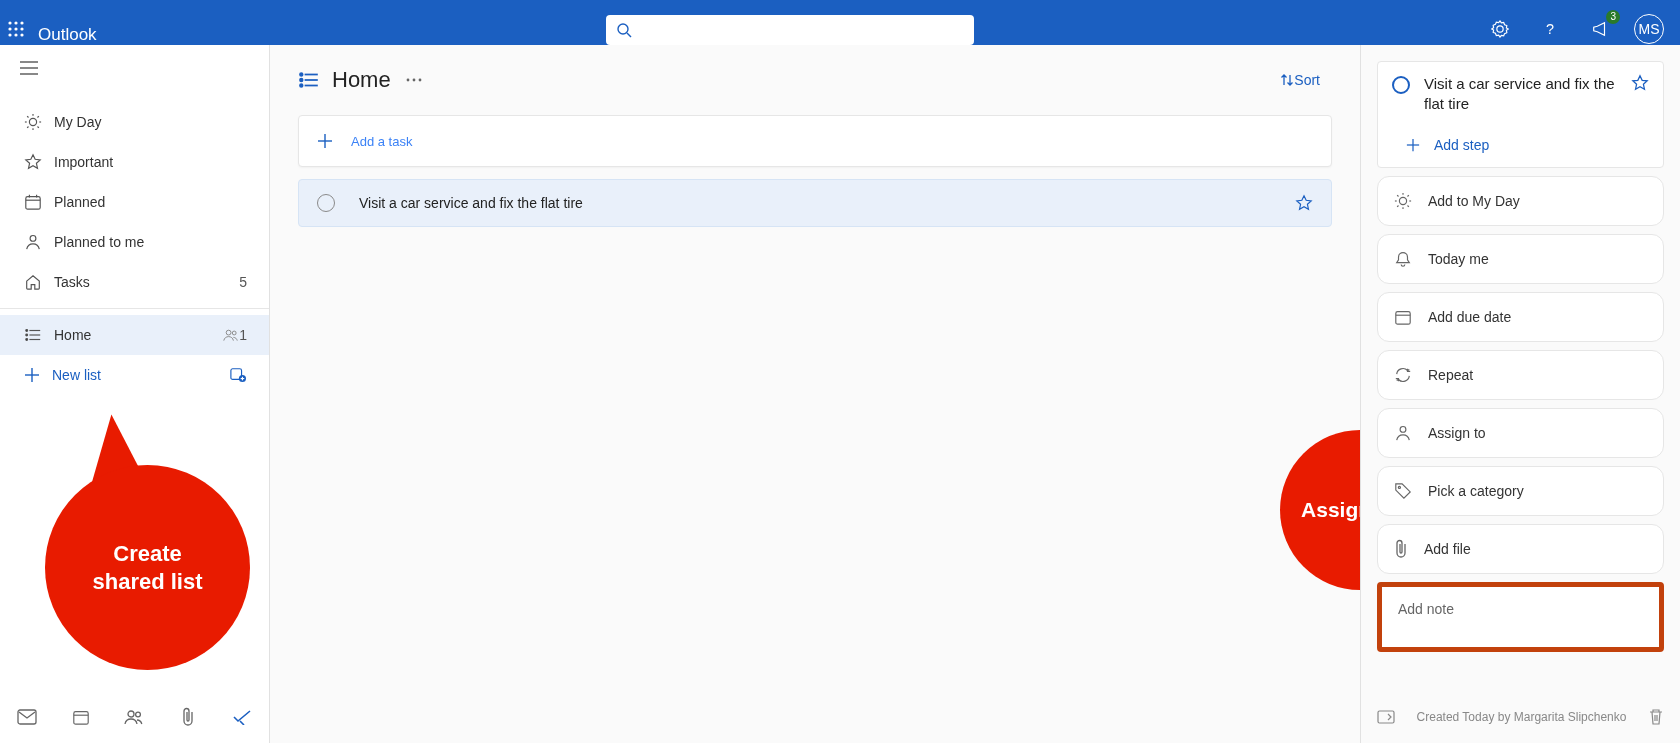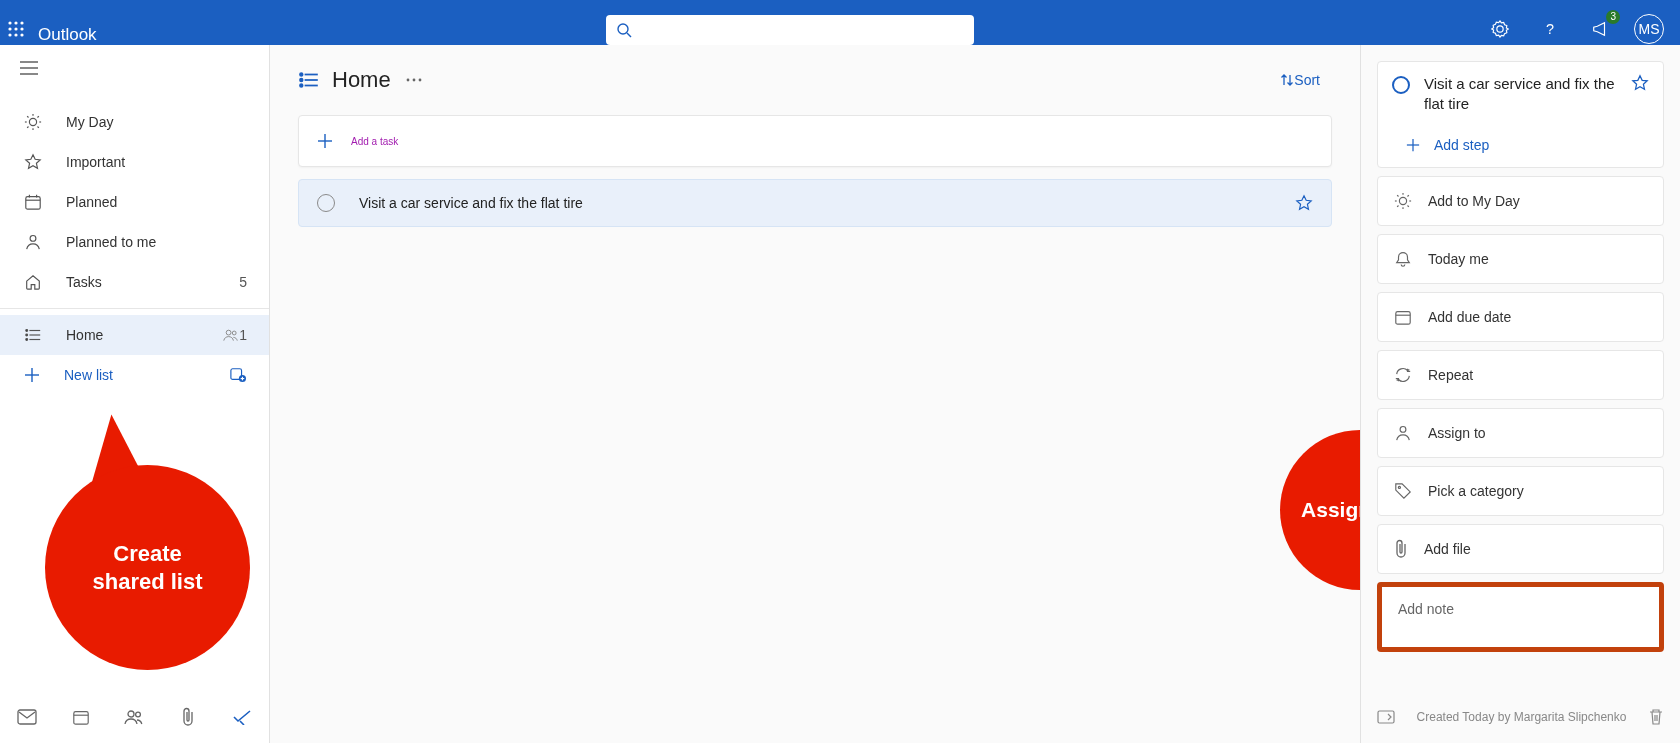--- a/index.html
+++ b/index.html
@@ -17,21 +17,21 @@
 .icon-btn { width: 32px; height: 32px; display: flex; align-items: center; justify-content: center; cursor: pointer; position: relative; }
 .badge { position: absolute; top: -3px; right: -4px; background: #2a7a2a; color: #fff; font-size: 10px; border-radius: 8px; padding: 0 4px; line-height: 14px; }
 .avatar { width: 30px; height: 30px; border-radius: 50%; border: 1.5px solid #fff; display: flex; align-items: center; justify-content: center; font-size: 14px; color: #fff; }
 
 
 .body { display: flex; height: calc(100% - 45px); }
 .sidebar { width: 270px; border-right: 1px solid #e1e1e1; display: flex; flex-direction: column; background: #fff; position: relative; }
 .hamburger { width: 58px; height: 45px; display: flex; align-items: center; justify-content: center; cursor: pointer; }
 .nav { padding-top: 12px; }
 .nav-item { height: 40px; display: flex; align-items: center; padding: 0 22px 0 24px; font-size: 14px; color: #333; cursor: pointer; }
-.nav-item .nlabel { margin-left: 24px; flex: 1; }
+.nav-item .nlabel { margin-left: 12px; flex: 1; }
 .nav-item .ncount { color: #555; }
 .nav-item.active { background: #e9f0fa; font-weight: normal; }
 .nav-item.active .nlabel { font-weight: 500; }
 .divider { height: 1px; background: #e6e6e6; margin: 6px 0; }
 .nav-newlist { color: #1b5fc1; }
 .nav-newlist .nlabel { color: #1b5fc1; }
 .sidebar-share-icon { margin-left: auto; color: #1b5fc1; }
 
 .sidebar-bottom { position: absolute; bottom: 0; left: 0; right: 0; height: 52px; display: flex; align-items: center; justify-content: space-around; border-top: 0; }
 .sidebar-bottom .icon-btn { color: #666; }
@@ -39,39 +39,39 @@
 
 
 .main { flex: 1; background: #fafafa; padding: 22px 28px 0 28px; position: relative; }
 .main-hdr { display: flex; align-items: center; margin-bottom: 22px; }
 .main-hdr .title { font-size: 22px; font-weight: 500; margin-left: 12px; color: #222; }
 .main-hdr .more { margin-left: 14px; color: #666; cursor: pointer; }
 .main-hdr .sort { margin-left: auto; color: #1b5fc1; font-size: 14px; display: flex; align-items: center; cursor: pointer; margin-right: 12px; }
 
 .add-task { background: #fff; border: 1px solid #e6e6e6; border-radius: 4px; height: 52px; display: flex; align-items: center; padding: 0 18px; box-shadow: 0 1px 2px rgba(0,0,0,0.04); }
 .add-task svg { color: #1b5fc1; }
-.add-task .placeholder { margin-left: 18px; color: #a21caf; font-size: 10px; }
+.add-task .placeholder { margin-left: 18px; color: #3b82f6; font-size: 13px; }
 
 .task-row { margin-top: 12px; background: #e9f0fa; border: 1px solid #d6e4f5; border-radius: 4px; height: 48px; display: flex; align-items: center; padding: 0 18px; }
 .task-row .circle { width: 18px; height: 18px; border: 1.5px solid #8a8a8a; border-radius: 50%; }
 .task-row .tlabel { margin-left: 24px; flex: 1; font-size: 14px; color: #222; }
 .task-row .star { color: #1b5fc1; }
 
 
 .details { width: 320px; border-left: 1px solid #e1e1e1; background: #fafafa; padding: 16px; display: flex; flex-direction: column; position: relative; }
 .d-card { background: #fff; border: 1px solid #e6e6e6; border-radius: 4px; margin-bottom: 8px; }
 .d-title-row { display: flex; padding: 12px 14px; }
 .d-title-row .circle { width: 18px; height: 18px; border: 2px solid #1b5fc1; border-radius: 50%; flex-shrink: 0; margin-top: 2px; }
 .d-title-row .tname { margin-left: 14px; flex: 1; font-size: 15px; font-weight: 500; color: #222; line-height: 1.35; }
 .d-title-row .star svg { color: #1b5fc1; }
 .d-addstep { display: flex; align-items: center; padding: 10px 14px 14px; color: #1b5fc1; font-size: 14px; }
 .d-addstep svg { color: #1b5fc1; }
 .d-addstep span { margin-left: 14px; }
 
-.d-row { background: #fff; border: 1px solid #e6e6e6; border-radius: 4px; height: 50px; display: flex; align-items: center; padding: 0 16px; margin-bottom: 8px; font-size: 14px; color: #333; cursor: pointer; }
+.d-row { background: #fff; border: 1px solid #e6e6e6; border-radius: 12px; height: 50px; display: flex; align-items: center; padding: 0 16px; margin-bottom: 8px; font-size: 14px; color: #333; cursor: pointer; }
 .d-row .dlabel { margin-left: 16px; }
 .d-note { background: #fff; border: 5px solid #c2410c; border-radius: 4px; padding: 14px 16px 30px; font-size: 14px; color: #666; cursor: text; }
 
 .d-footer { position: absolute; bottom: 0; left: 0; right: 0; height: 52px; display: flex; align-items: center; padding: 0 16px; font-size: 12px; color: #888; }
 .d-footer .hide { cursor: pointer; }
 .d-footer .meta { flex: 1; text-align: center; }
 .d-footer .del { cursor: pointer; }
 
 
 .callout { position: absolute; background: #e81b00; color: #fff; border-radius: 50%; display: flex; align-items: center; justify-content: center; font-size: 22px; font-weight: 600; text-align: center; line-height: 1.25; }

